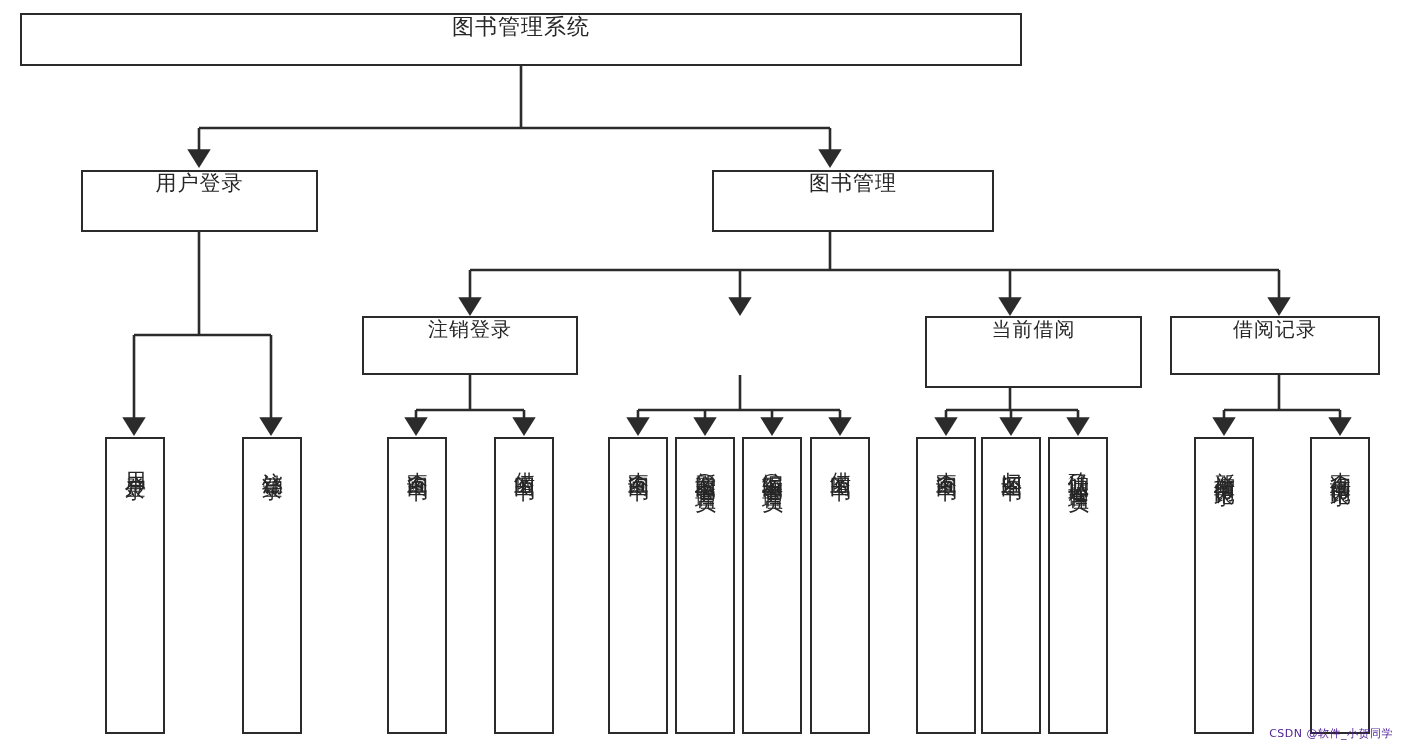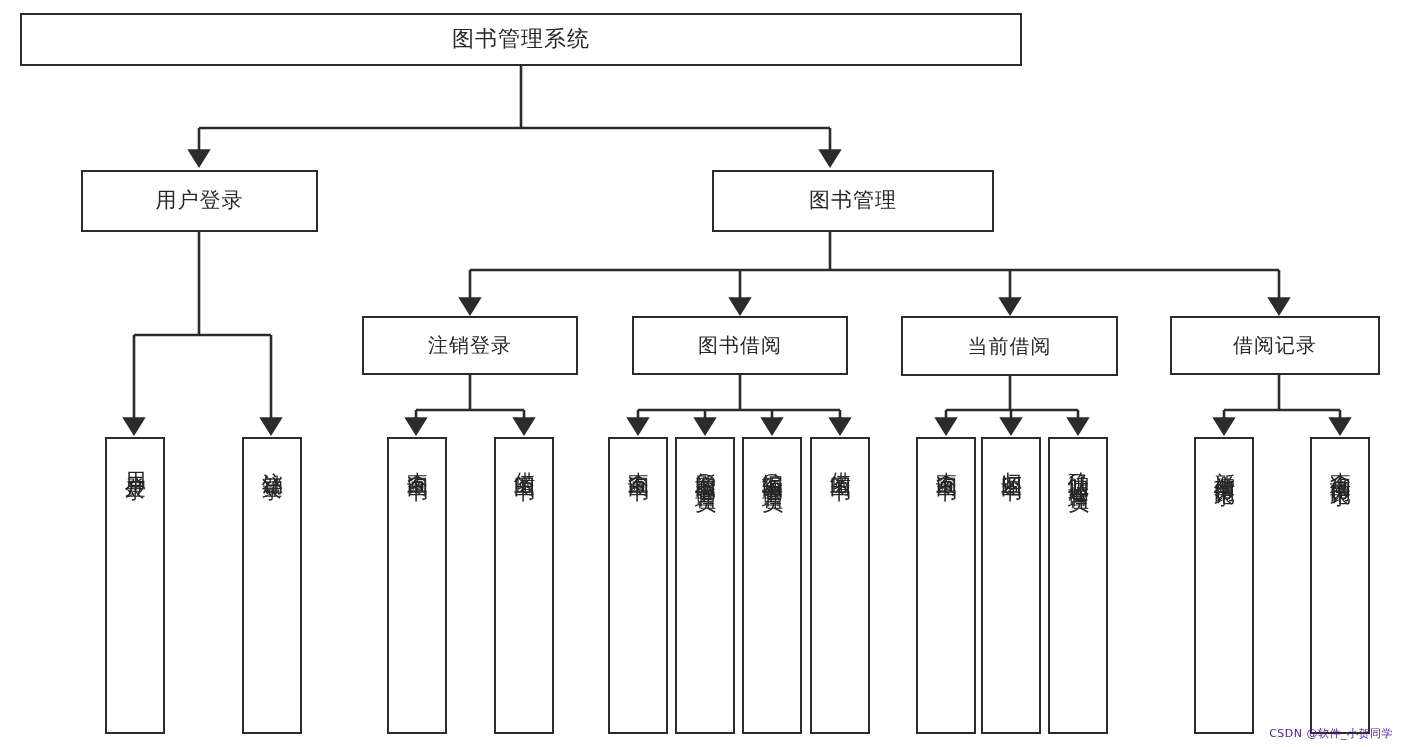--- a/index.html
+++ b/index.html
@@ -10,21 +10,21 @@
   }
   #diagram-root{position:absolute;left:0;top:0;width:1405px;height:747px;}
   svg.edges{position:absolute;left:0;top:0;width:1405px;height:747px;pointer-events:none;}
 
   .node{
     position:absolute;
     box-sizing:border-box;
     border:2.5px solid #2b2b2b;
     background:#ffffff;
     display:flex;
-    align-items:center;
+    align-items:flex-start;
     justify-content:center;
     color:#1d1d1d;
   }
   .node .label{
     font-size:21px;
     line-height:1.12;
     letter-spacing:1px;
     white-space:pre;
     color:#262626;
   }
@@ -120,24 +120,21 @@
   <div class="node lvl2" style="left:81px;top:170px;width:237px;height:62px;">
     <span class="label">用户登录</span>
   </div>
   <div class="node lvl2" style="left:712px;top:170px;width:282px;height:62px;">
     <span class="label">图书管理</span>
   </div>
 
   <div class="node lvl3" style="left:362px;top:316px;width:216px;height:59px;">
     <span class="label">注销登录</span>
   </div>
-  <div class="node lvl3" style="left:632px;top:316px;width:216px;height:59px;">
-    <span class="label">图书借阅</span>
-  </div>
-  <div class="node lvl3" style="left:901px;top:316px;width:217px;height:60px;">
+  <div class="node lvl3" style="left:925px;top:316px;width:217px;height:72px;">
     <span class="label">当前借阅</span>
   </div>
   <div class="node lvl3" style="left:1170px;top:316px;width:210px;height:59px;">
     <span class="label">借阅记录</span>
   </div>
 
   <div class="node leaf" style="left:105px;top:437px;width:60px;height:297px;">
     <span class="label">用户登录</span>
   </div>
   <div class="node leaf" style="left:242px;top:437px;width:60px;height:297px;">

